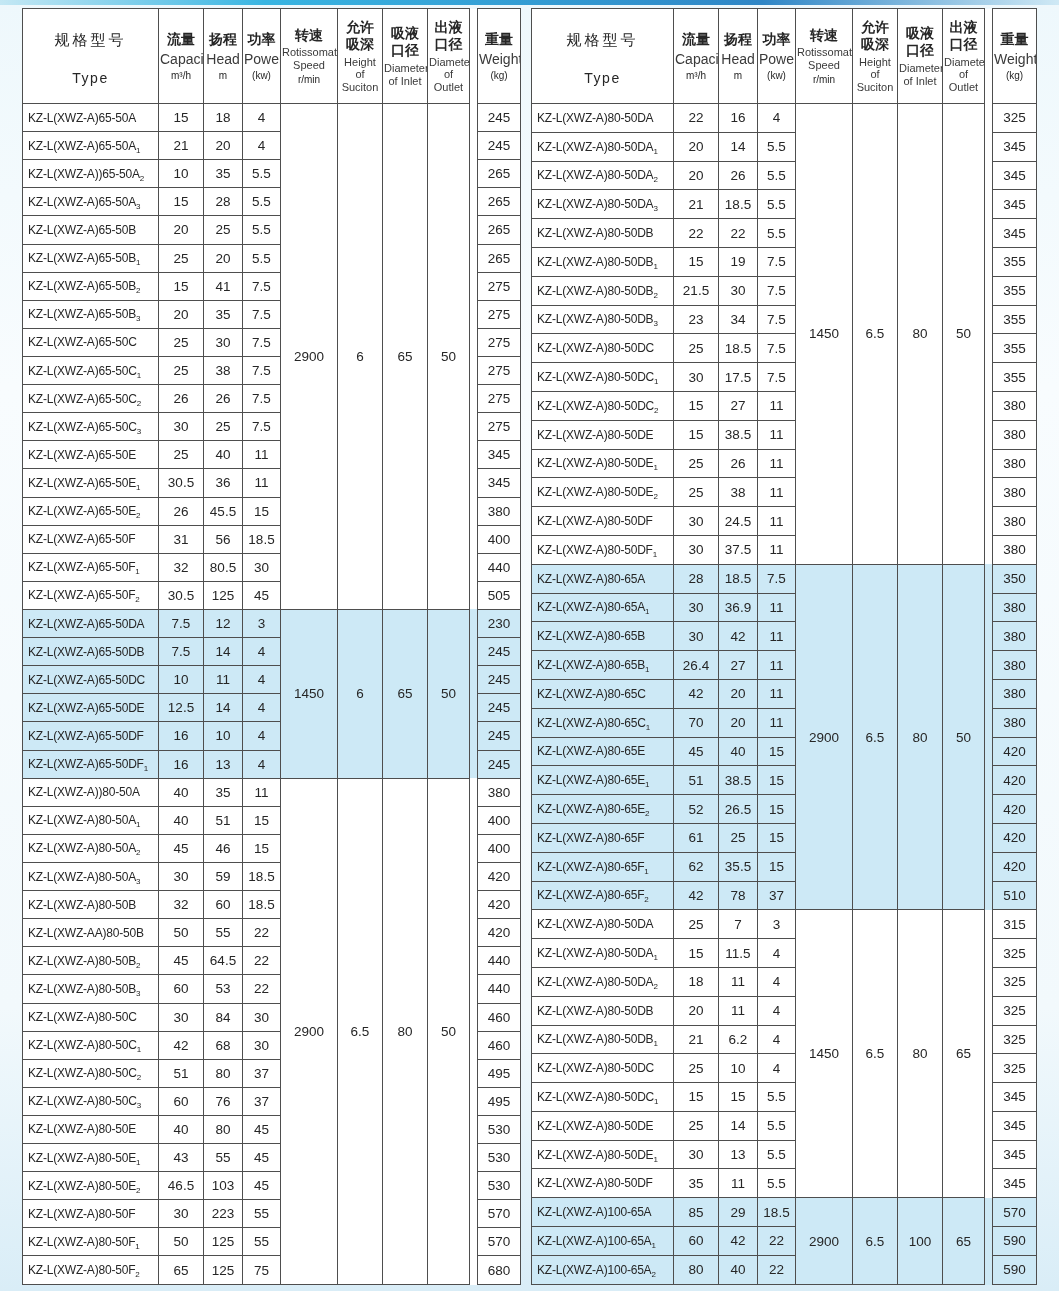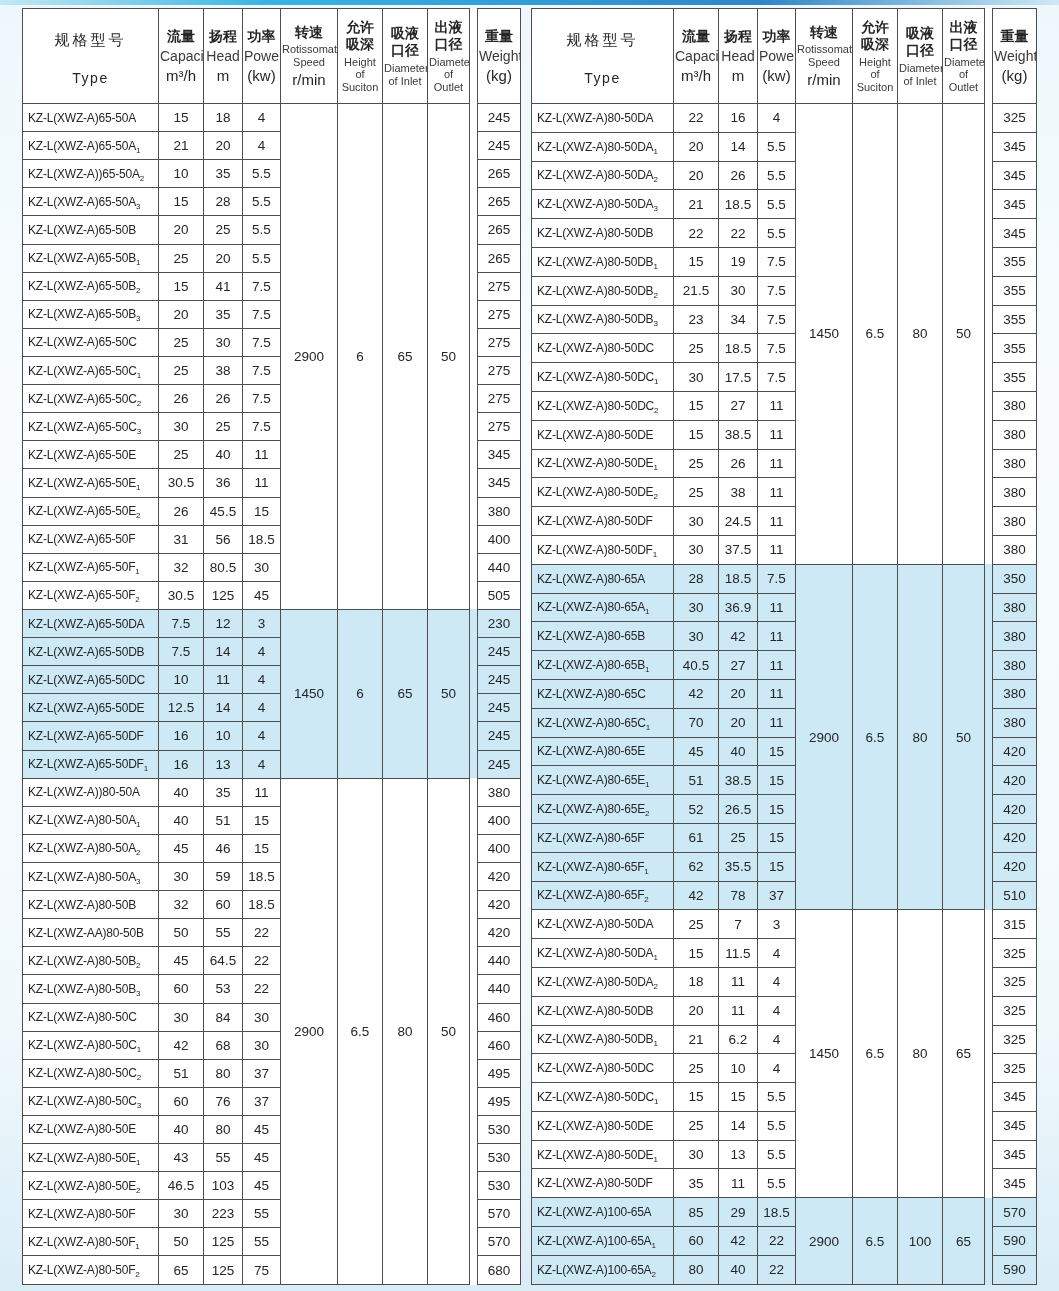--- a/index.html
+++ b/index.html
@@ -29,21 +29,21 @@
   thead tr { background: #ffffff; }
   th { height: 95px; font-weight: normal; }
   .c-model { text-align: left; padding-left: 5px; font-size: 12px; letter-spacing: -0.2px; white-space: nowrap; }
   .c-num { font-size: 13.5px; }
   .c-weight { font-size: 13.5px; }
   sub { font-size: 8px; line-height: 0; }
   .h-type .zh { font-size: 15px; letter-spacing: 3px; margin: 4px 0 20px; }
   .h-type .en { font-size: 14px; letter-spacing: 1.5px; }
   .h-col .zh { font-size: 14px; line-height: 1.25; white-space: pre-line; margin-bottom: 2px; font-weight: bold; }
   .h-col .en { font-size: 14px; line-height: 1.15; color: #3a3a3a; padding: 0 1px; }
-  .h-col .unit { font-size: 15px; margin-top: 3px; }
+  .h-col .unit { font-size: 10px; margin-top: 3px; }
   .h-speed .en { font-size: 11px; }
 </style>
 </head>
 <body>
 
 <div class="page">
   <div class="top-bar"></div>
   <div class="tables">
 
     <table class="t-left">
@@ -678,21 +678,21 @@
           <tr class="hl">
             <td class="c-model">KZ-L(XWZ-A)80-65B</td>
             <td class="c-num">30</td>
             <td class="c-num">42</td>
             <td class="c-num">11</td>
             <td class="c-gap"></td>
             <td class="c-num c-weight">380</td>
           </tr>
           <tr class="hl">
             <td class="c-model">KZ-L(XWZ-A)80-65B<sub>1</sub></td>
-            <td class="c-num">40.5</td>
+            <td class="c-num">26.4</td>
             <td class="c-num">27</td>
             <td class="c-num">11</td>
             <td class="c-gap"></td>
             <td class="c-num c-weight">380</td>
           </tr>
           <tr class="hl">
             <td class="c-model">KZ-L(XWZ-A)80-65C</td>
             <td class="c-num">42</td>
             <td class="c-num">20</td>
             <td class="c-num">11</td>

